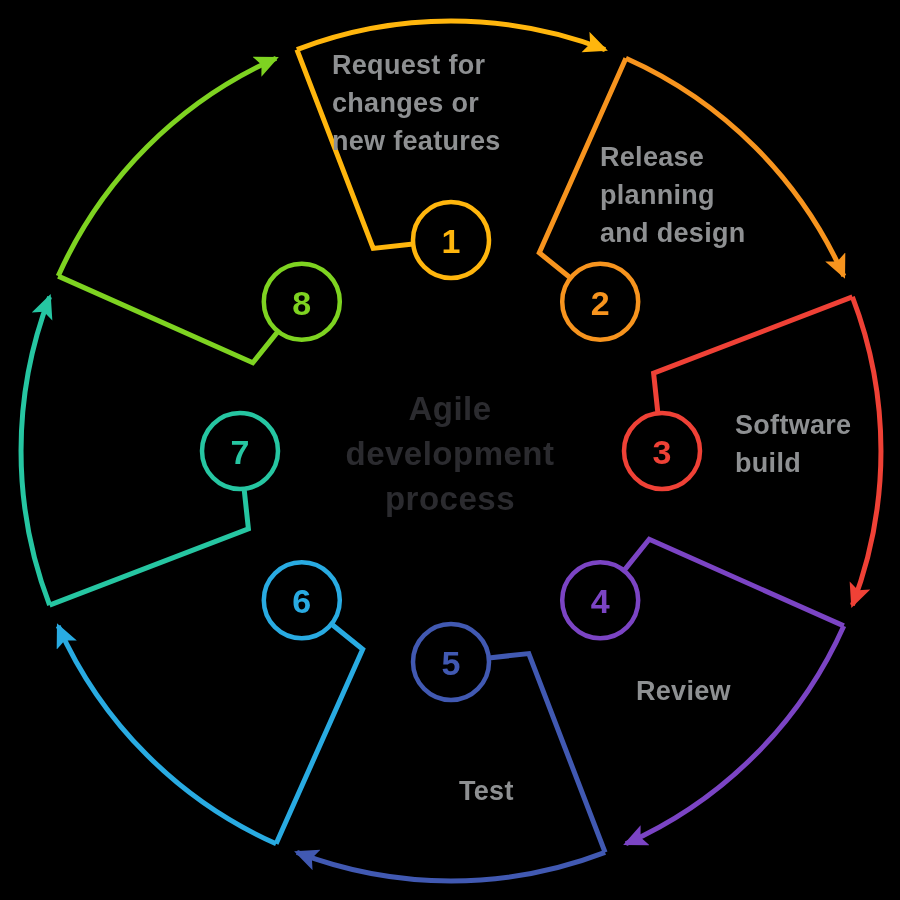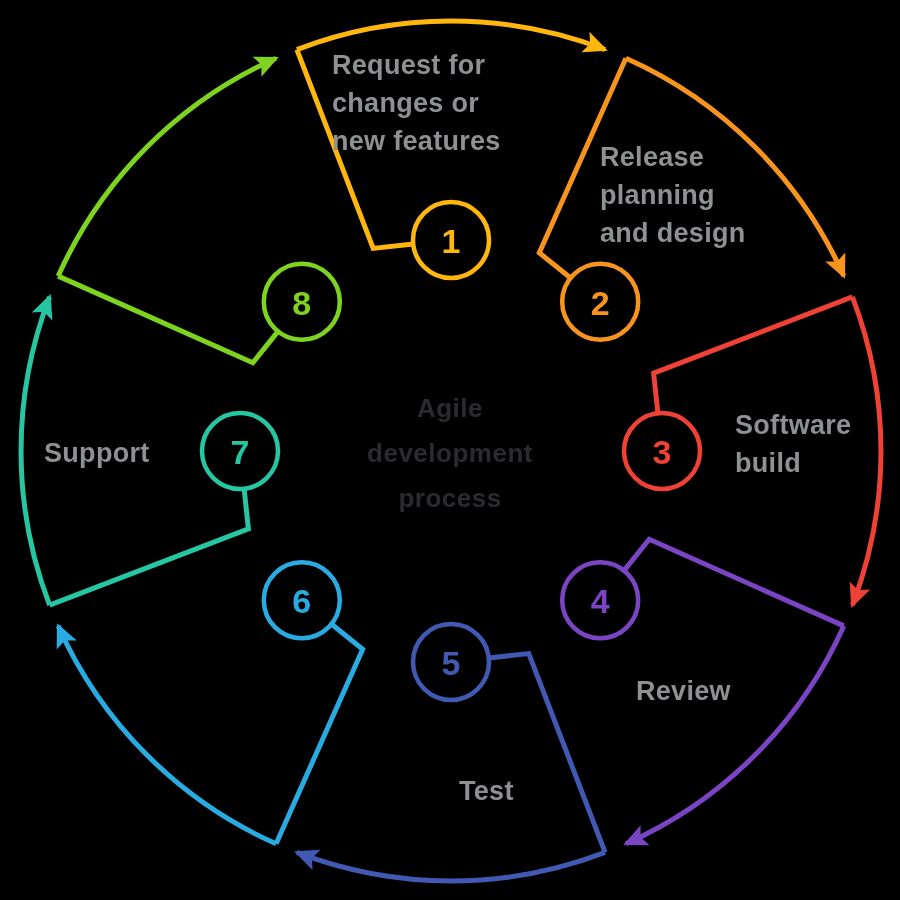--- a/index.html
+++ b/index.html
@@ -28,21 +28,21 @@
     letter-spacing: 0.3px;
     color: #8E9092;
     white-space: pre-line;
   }
   .center-title {
     position: absolute;
     left: 0;
     right: 0;
     top: 386px;
     text-align: center;
-    font-size: 26px;
+    font-size: 33px;
     line-height: 45px;
     font-weight: 600;
     letter-spacing: 0.5px;
     color: #2B2B2F;
     white-space: pre-line;
   }
 </style>
 </head>
 <body>
 
@@ -134,20 +134,19 @@
 and design</div>
 
   <div class="step-label" style="left:735px; top:406px;">Software
 build</div>
 
   <div class="step-label" style="left:636px; top:672px;text-align:right;">Review</div>
 
   <div class="step-label" style="left:420px; top:772px;margin-left:39px;">Test</div>
 
 
-  <div class="step-label" style="left:44px; top:434px;">Support</div>
 
 
   <div class="center-title">Agile
 development
 process</div>
 
 </div>
 
 </body></html>

